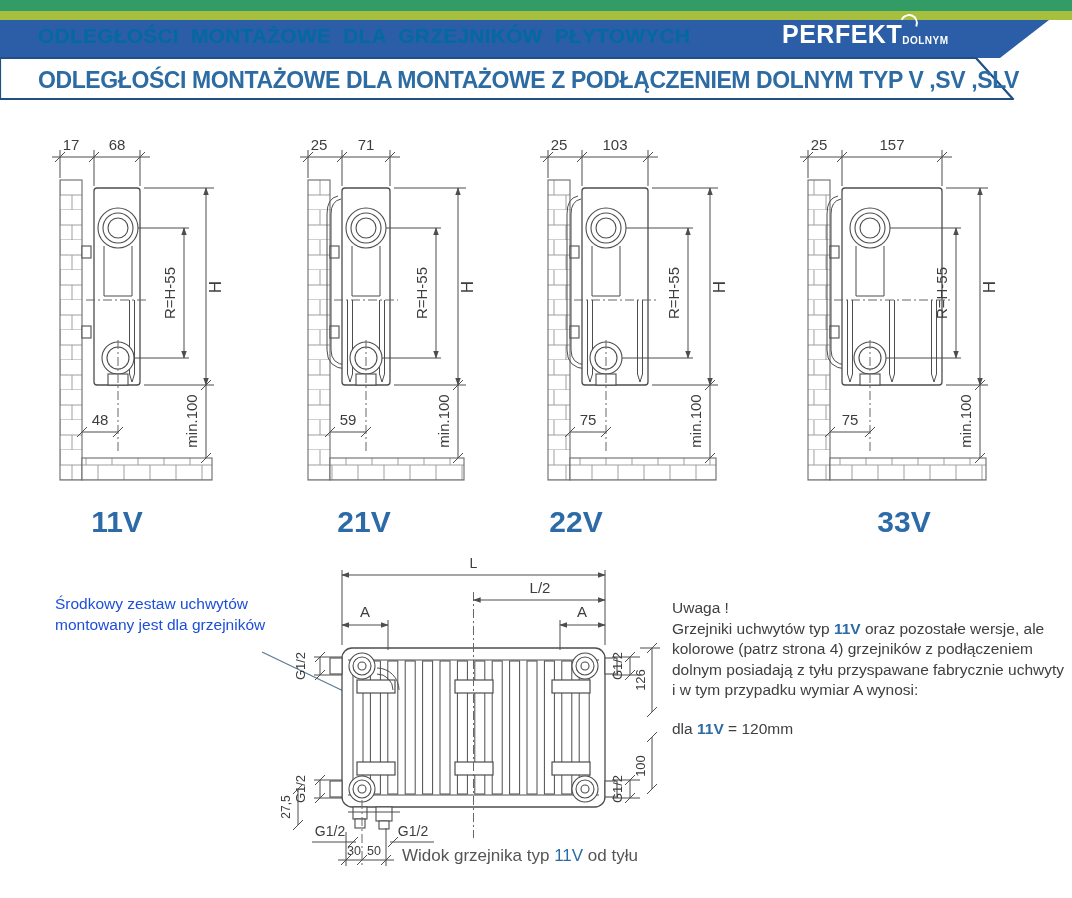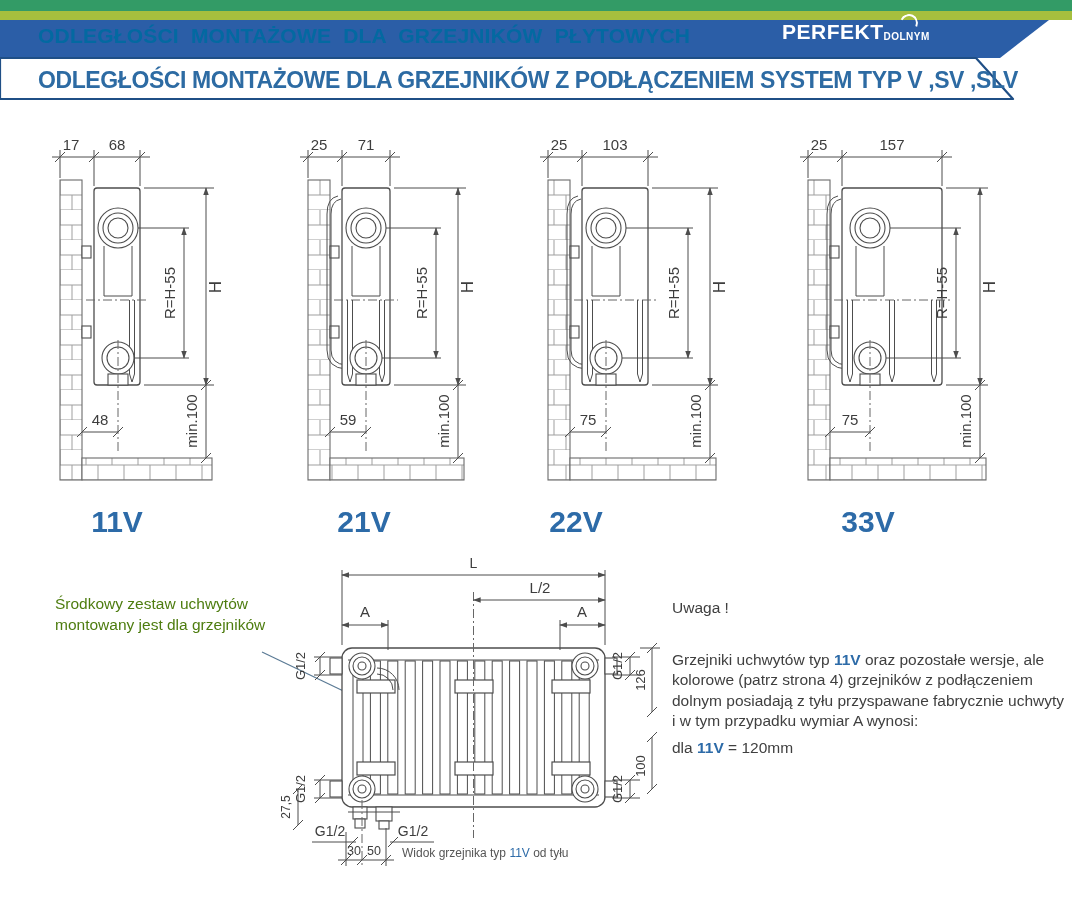--- a/index.html
+++ b/index.html
@@ -2,34 +2,34 @@
 <html><head>
 <meta charset="utf-8">
 <style>
   html,body{margin:0;padding:0;background:#ffffff;}
   #page{position:relative;width:1072px;height:898px;background:#ffffff;overflow:hidden;
         font-family:"Liberation Sans",sans-serif;}
   .abs{position:absolute;}
   .banner-title{left:38px;top:24px;width:730px;color:#0369a1;font-size:21px;font-weight:bold;
                 letter-spacing:.2px;white-space:pre;}
   .brand{left:782px;top:20px;color:#fff;white-space:nowrap;}
-  .brand-main{font-size:21px;font-weight:bold;letter-spacing:.5px;text-align:right;}
+  .brand-main{font-size:25px;font-weight:bold;letter-spacing:.5px;text-align:right;}
   .brand-sub{font-size:10px;font-weight:bold;letter-spacing:.5px;vertical-align:-1px;}
   .brand-swoosh{position:absolute;left:118px;top:-6px;width:14px;height:14px;border:2.5px solid #fff;
                 border-bottom-color:transparent;border-left-color:transparent;border-radius:50%;
                 transform:rotate(-20deg);}
   .subtitle{left:38px;top:67px;width:940px;color:#2d6ba3;font-size:23px;font-weight:600;
             letter-spacing:-0.4px;white-space:nowrap;}
   .type-label{top:505px;transform:translateX(-50%);color:#2d6ba8;font-size:30px;font-weight:600;}
-  .note{left:55px;top:593px;width:240px;color:#4d7c0f;font-size:15.5px;line-height:21px;}
+  .note{left:55px;top:593px;width:240px;color:#1d4ed8;font-size:15.5px;line-height:21px;}
   .warn{left:672px;top:598px;width:398px;color:#3f3f3f;font-size:15.5px;line-height:20.5px;}
-  .warn .title{margin-bottom:31px;}
-  .warn .rule{margin-top:6px;}
+  .warn .title{margin-bottom:0;}
+  .warn .rule{margin-top:18px;}
   .blue{color:#2d6ba8;font-weight:600;}
-  .caption{left:402px;top:846px;color:#555;font-size:12px;white-space:nowrap;}
+  .caption{left:402px;top:846px;color:#555;font-size:17px;white-space:nowrap;}
   svg text{font-family:"Liberation Sans",sans-serif;}
 </style>
 </head>
 <body>
 
 <div id="page">
 
   <svg class="abs" style="left:0;top:0" width="1072" height="106" viewBox="0 0 1072 106">
     <rect x="0" y="0" width="1072" height="11" fill="#339b66"></rect>
     <rect x="0" y="11" width="1072" height="9" fill="#a6bf3e"></rect>
@@ -37,21 +37,21 @@
     <polygon points="0,58 976,58 1013,99 0,99" fill="#ffffff" stroke="#1f4f86" stroke-width="2.2" stroke-linejoin="round"></polygon>
   </svg>
 
   <div class="abs banner-title">ODLEGŁOŚCI  MONTAŻOWE  DLA  GRZEJNIKÓW  PŁYTOWYCH</div>
 
   <div class="abs brand">
     <span class="brand-main">PERFEKT</span><span class="brand-sub">DOLNYM</span>
     <span class="brand-swoosh"></span>
   </div>
 
-  <div class="abs subtitle">ODLEGŁOŚCI MONTAŻOWE DLA GRZEJNIKÓW Z PODŁĄCZENIEM SYSTEM TYP V ,SV ,SLV</div>
+  <div class="abs subtitle">ODLEGŁOŚCI MONTAŻOWE DLA MONTAŻOWE Z PODŁĄCZENIEM DOLNYM TYP V ,SV ,SLV</div>
 
   <svg id="side-diagrams" class="abs" style="left:0;top:110px" width="1072" height="445" viewBox="0 110 1072 445">
       <defs>
         <pattern id="brickside-diagrams" width="26" height="30" patternUnits="userSpaceOnUse">
           <rect width="26" height="30" fill="#fff"></rect>
           <path d="M0 15 H26 M0 30 H26 M8 0 V15 M20 15 V30" stroke="#a0a0a0" stroke-width="1" fill="none"></path>
         </pattern>
         <marker id="arrside-diagrams" viewBox="0 0 10 10" refX="9" refY="5" markerWidth="8" markerHeight="8" orient="auto-start-reverse">
           <path d="M0,1.5 L10,5 L0,8.5 z" fill="#4d4d4d"></path>
         </marker>
@@ -248,21 +248,21 @@
         <line x1="830" y1="432" x2="870" y2="432" stroke="#4d4d4d" stroke-width="1"></line>
         <line x1="825" y1="437" x2="835" y2="427" stroke="#4d4d4d" stroke-width="1"></line>
         <line x1="865" y1="437" x2="875" y2="427" stroke="#4d4d4d" stroke-width="1"></line>
         <text x="850" y="425" text-anchor="middle" font-size="15" fill="#3d3d3d" font-weight="400">75</text>
       </g>
     </svg>
 
   <div class="abs type-label" style="left:117px">11V</div>
   <div class="abs type-label" style="left:364px">21V</div>
   <div class="abs type-label" style="left:576px">22V</div>
-  <div class="abs type-label" style="left:868px">33V</div>
+  <div class="abs type-label" style="left:904px">33V</div>
 
   <svg id="rear-view" class="abs" style="left:180px;top:555px" width="520" height="340" viewBox="180 555 520 340">
       <defs>
         <pattern id="brickrear-view" width="26" height="30" patternUnits="userSpaceOnUse">
           <rect width="26" height="30" fill="#fff"></rect>
           <path d="M0 15 H26 M0 30 H26 M8 0 V15 M20 15 V30" stroke="#a0a0a0" stroke-width="1" fill="none"></path>
         </pattern>
         <marker id="arrrear-view" viewBox="0 0 10 10" refX="9" refY="5" markerWidth="8" markerHeight="8" orient="auto-start-reverse">
           <path d="M0,1.5 L10,5 L0,8.5 z" fill="#4d4d4d"></path>
         </marker>

